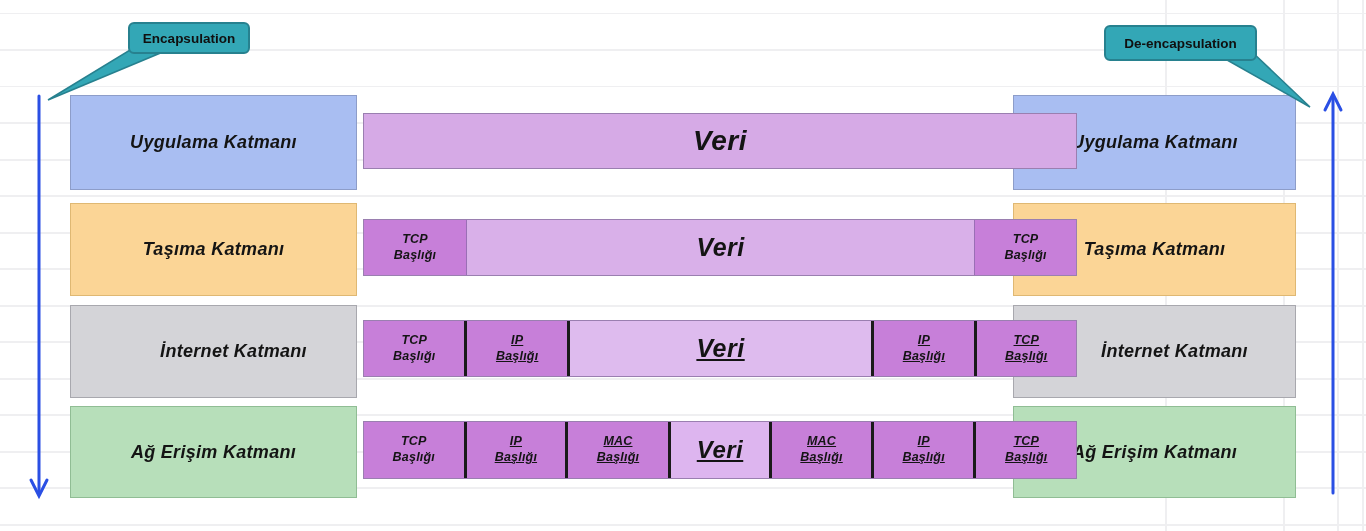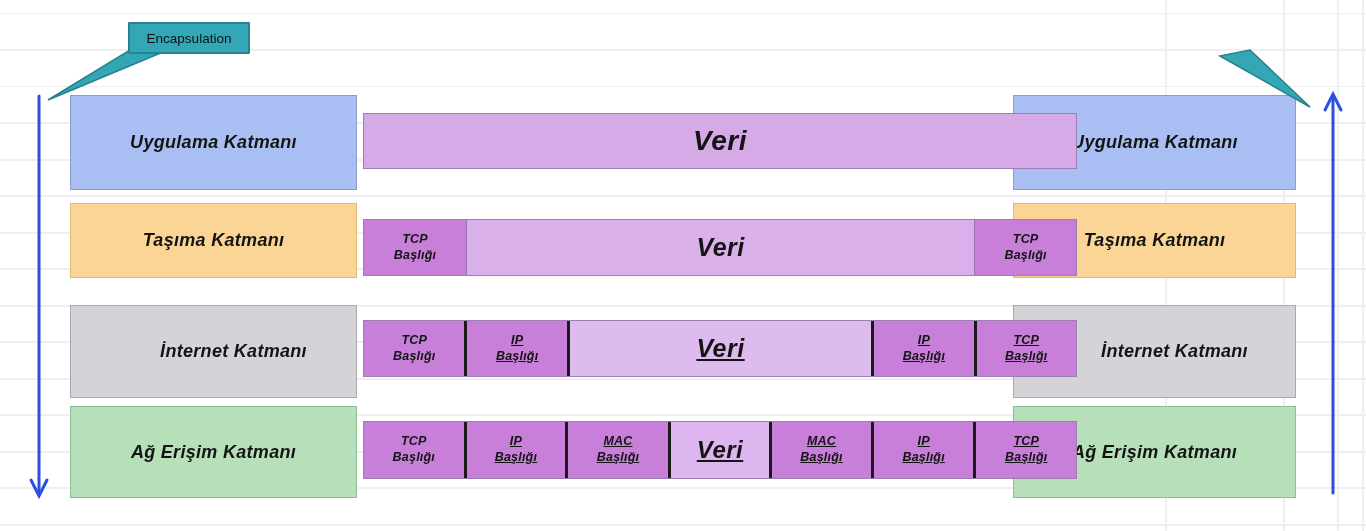--- a/index.html
+++ b/index.html
@@ -13,21 +13,21 @@
   .vgrid{position:absolute;top:0;width:1.5px;height:531px;background:#efeff1;}
   
   .layer{
     position:absolute;display:flex;align-items:center;justify-content:center;
     box-sizing:border-box;border:1.5px solid #999;
     font-style:italic;font-weight:bold;font-size:18px;color:#141414;
     letter-spacing:.3px;text-align:center;
   }
   .col-left{left:70px;width:287px;}
   .col-right{left:1013px;width:283px;}
-  .r1{top:95px;height:95px;} .r2{top:203px;height:75px;}
+  .r1{top:95px;height:95px;} .r2{top:203px;height:93px;}
   .r3{top:305px;height:93px;padding-left:40px;} .r4{top:406px;height:92px;}
   
   .bar-row{
     position:absolute;left:363px;width:714px;display:flex;
     box-sizing:border-box;border:1.5px solid #9a7fb0;
   }
   .bar-r1{top:113px;height:56px;} .bar-r2{top:219px;height:57px;}
   .bar-r3{top:320px;height:57px;} .bar-r4{top:421px;height:58px;}
   .seg{
     box-sizing:border-box;display:flex;flex-direction:column;
@@ -37,22 +37,22 @@
   }
   .seg.header{font-size:12.5px;line-height:1.25;letter-spacing:.2px;}
   .seg.data{font-size:25px;letter-spacing:.5px;}
   .bar-r1 .seg.data{font-size:28px;}
   .bar-r4 .seg.data{font-size:24px;}
   .div-black .seg + .seg{border-left:3px solid #1a1a1a;text-decoration:underline;}
   .div-soft  .seg + .seg{border-left:1.5px solid #9a6fb5;}
   
   .callout{
     position:absolute;display:flex;align-items:center;justify-content:center;
-    box-sizing:border-box;border-radius:1px;border:2px solid #27818f;
-    font-weight:normal;font-size:13.5px;color:#101010;z-index:5;
+    box-sizing:border-box;border-radius:6px;border:2px solid #27818f;
+    font-weight:bold;font-size:13.5px;color:#101010;z-index:5;
   }
   .co-enc{left:128px;top:22px;width:122px;height:32px;}
   .co-dec{left:1104px;top:25px;width:153px;height:36px;}
   
   svg.overlay{position:absolute;left:0;top:0;z-index:4;}
 </style>
 </head>
 <body>
 
 <div class="canvas">
@@ -161,14 +161,17 @@
 
     <g class="arrow" fill="none" stroke-width="3" stroke-linecap="round" stroke="#2a4fe4">
       <line x1="1333" y1="493" x2="1333" y2="96"></line>
       <polyline points="1325,110 1333,94 1341,110"></polyline>
     </g>
   </svg>
 
   <div class="callout co-enc" style="background: rgb(51, 167, 182); border-color: rgb(39, 129, 143); color: rgb(16, 16, 16);">
     <span>Encapsulation</span>
   </div>
+  <div class="callout co-dec" style="background: rgb(51, 167, 182); border-color: rgb(39, 129, 143); color: rgb(16, 16, 16);">
+    <span>De-encapsulation</span>
+  </div>
 
 </div>
 
 </body></html>

